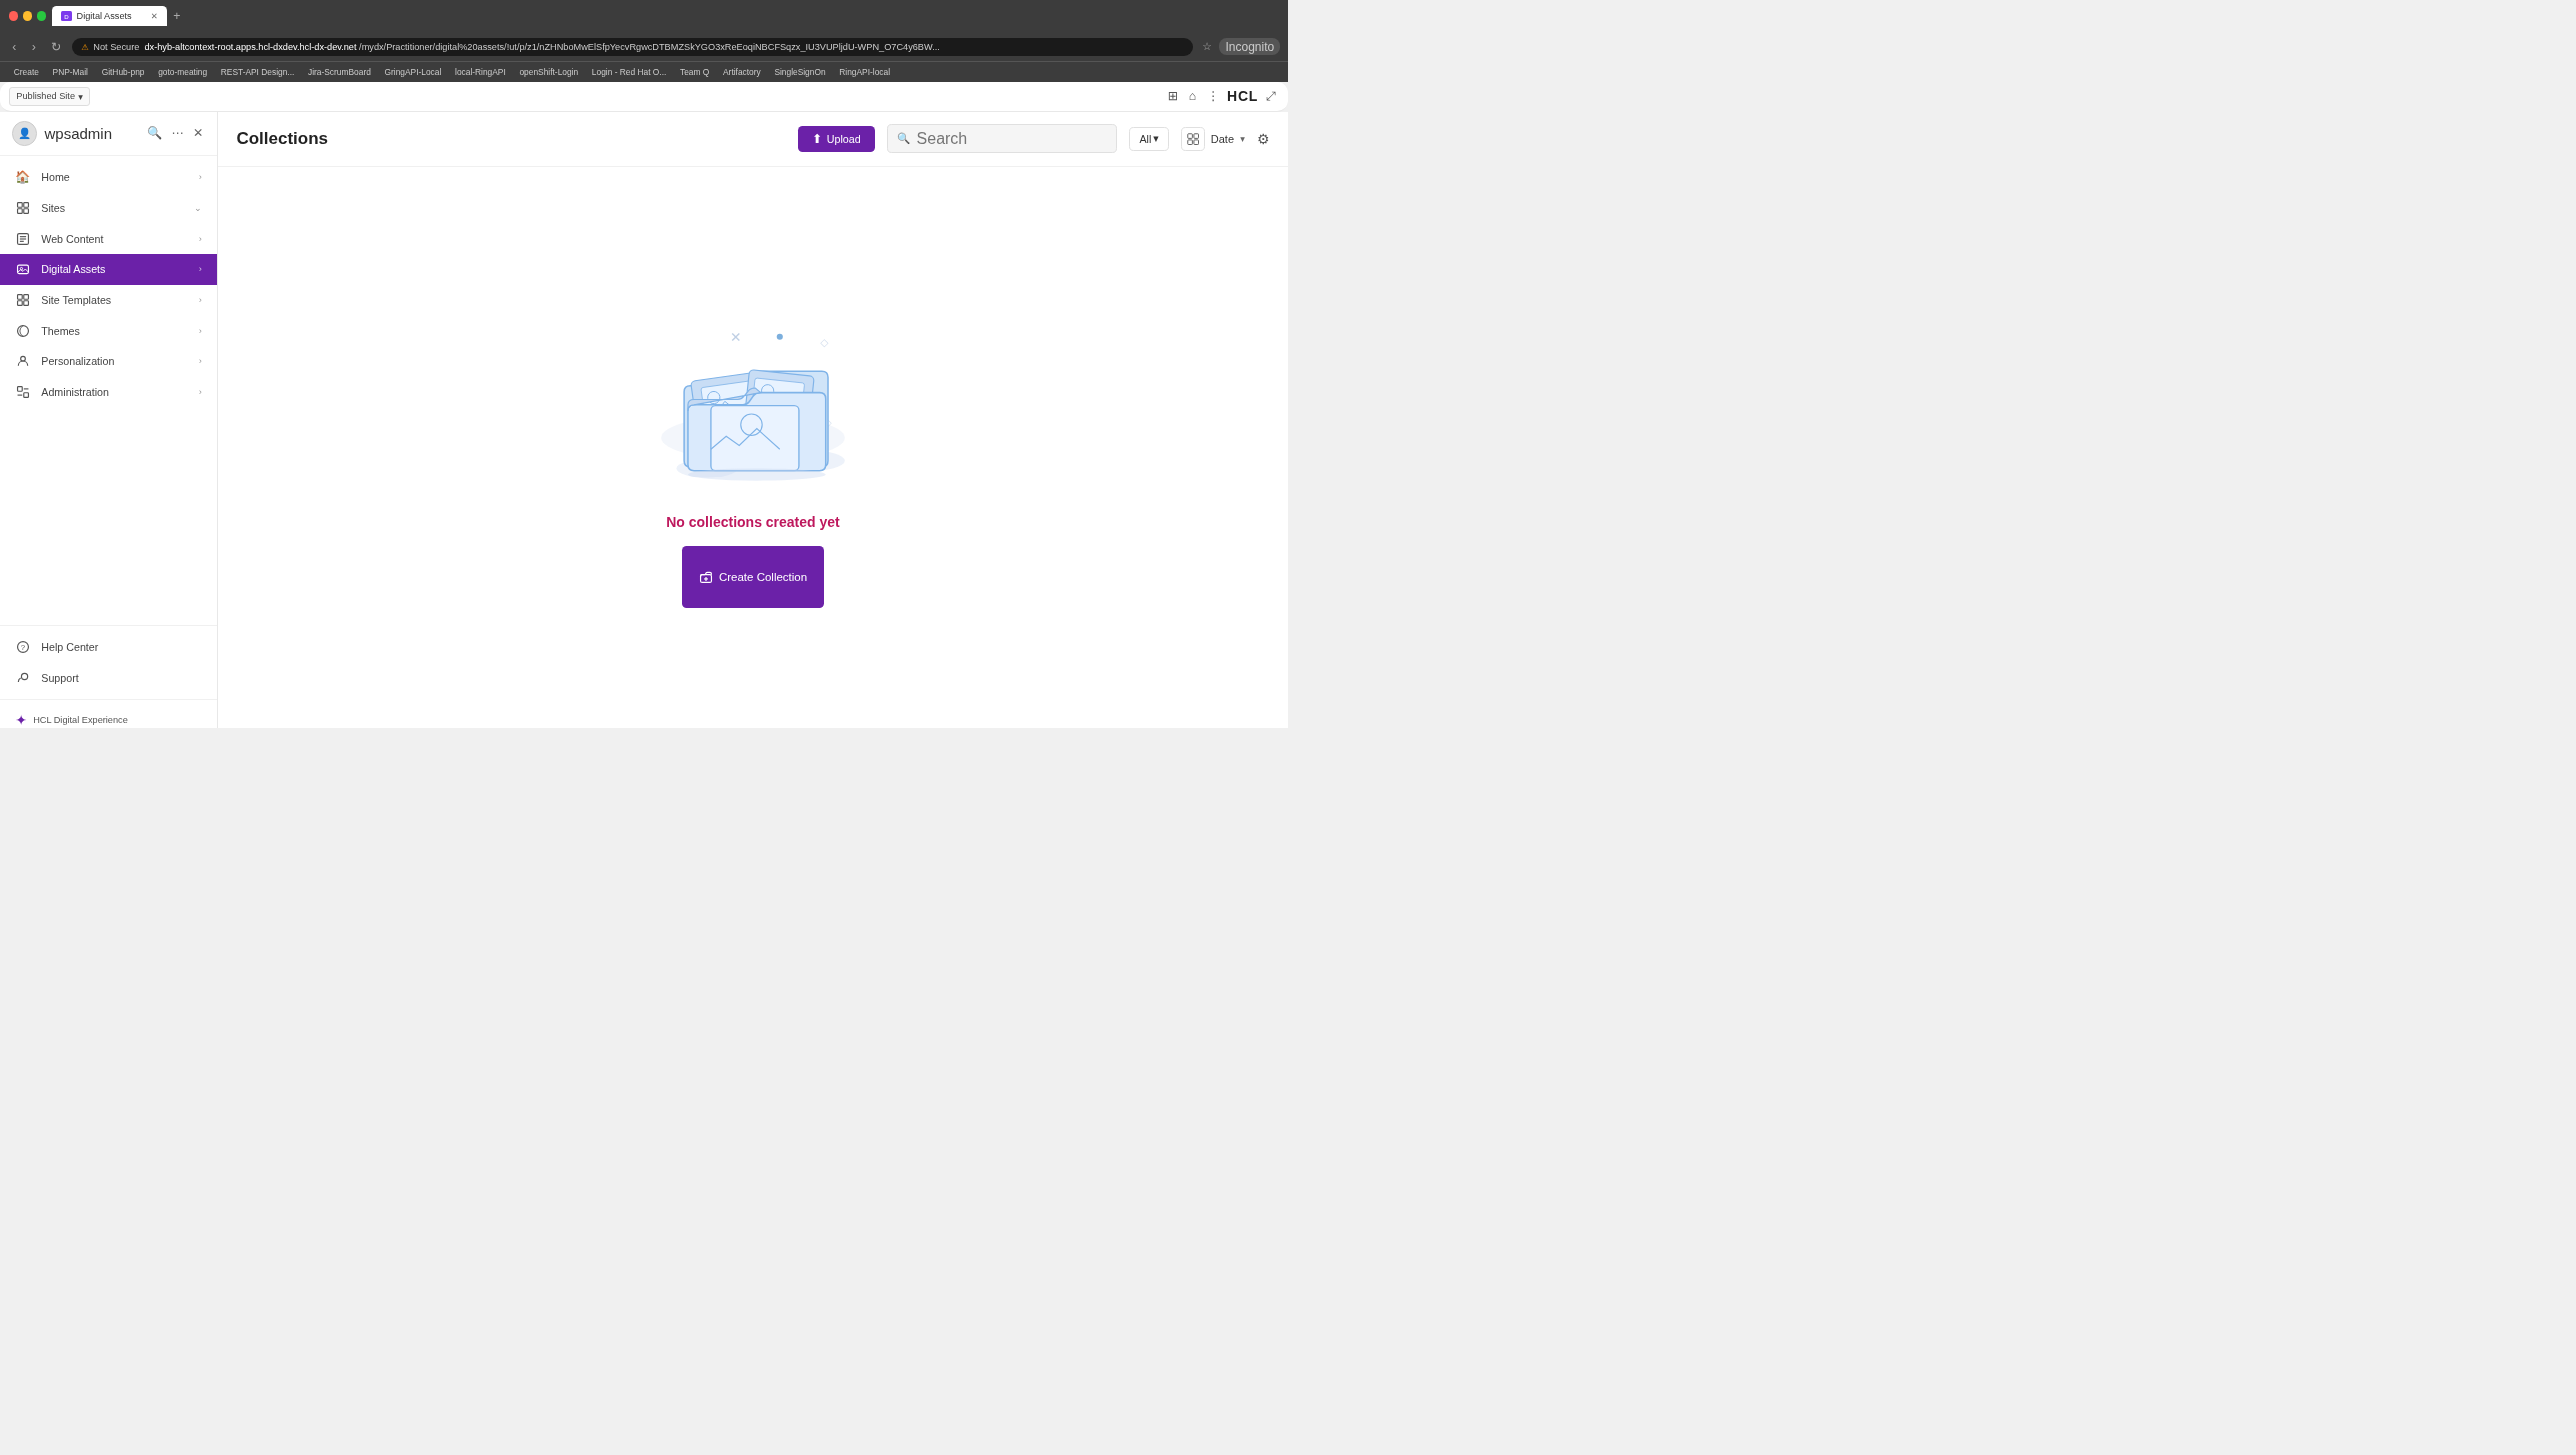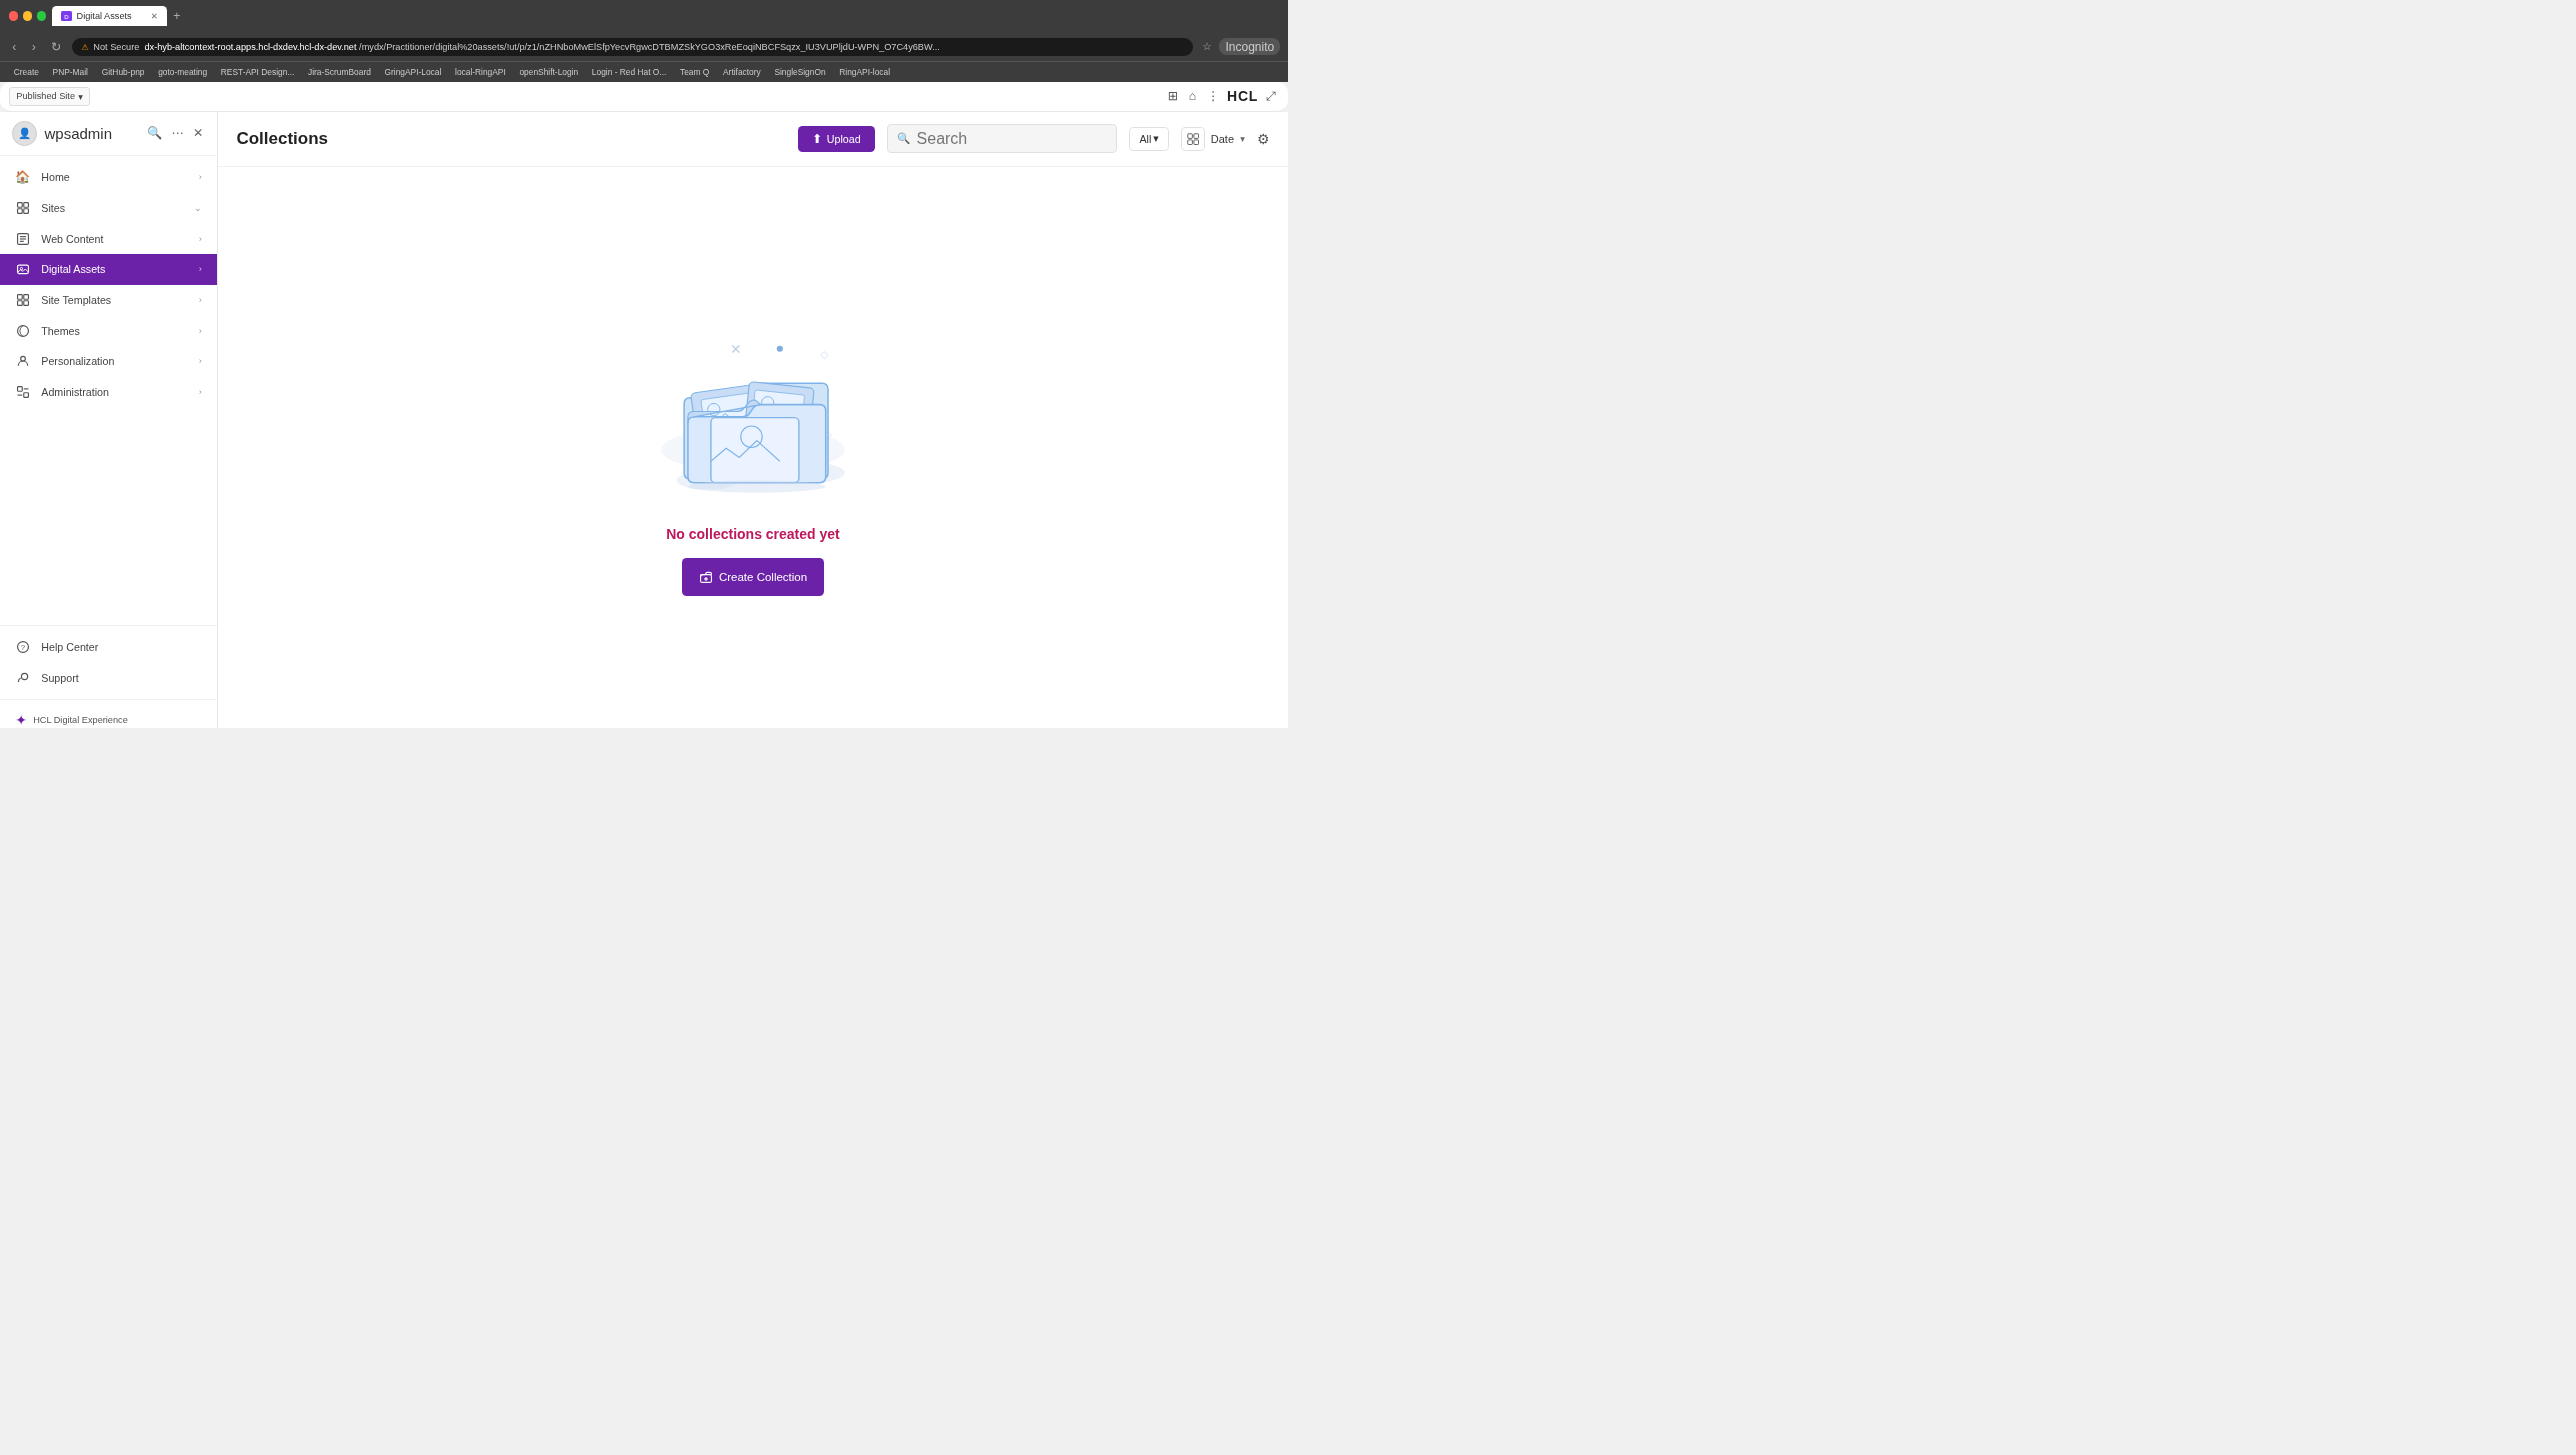--- a/index.html
+++ b/index.html
@@ -76,21 +76,21 @@
     .sort-section { display: flex; align-items: center; gap: 6.1px; }
     .view-toggle { display: flex; align-items: center; gap: 3.1px; border: 0.8px solid #e0e0e0; border-radius: 4.6px; padding: 4.6px; cursor: pointer; }
     .sort-label { font-size: 11px; color: #333; }
     .sort-chevron { font-size: 9.2px; color: #666; }
     .settings-icon { color: #555; font-size: 14px; cursor: pointer; }
 
     
     .empty-state { flex: 1; display: flex; flex-direction: column; align-items: center; justify-content: center; gap: 15.3px; }
     .empty-illustration { width: 230px; height: 199px; position: relative; }
     .empty-state-text { font-size: 14px; font-weight: 700; color: #be185d; }
-    .create-collection-btn { display: flex; align-items: center; gap: 6.1px; background: #6b21a8; color: #fff; border: none; padding: 12px 17px; border-radius: 4.6px; font-size: 11.5px; cursor: pointer; font-weight: 500; }
+    .create-collection-btn { display: flex; align-items: center; gap: 6.1px; background: #6b21a8; color: #fff; border: none; padding: 24px 17px; border-radius: 4.6px; font-size: 11.5px; cursor: pointer; font-weight: 500; }
 
     
     .illustration-svg { width: 100%; height: 100%; }
   </style>
 </head>
 <body>
 
 <div>
 
   <div class="browser-titlebar">

